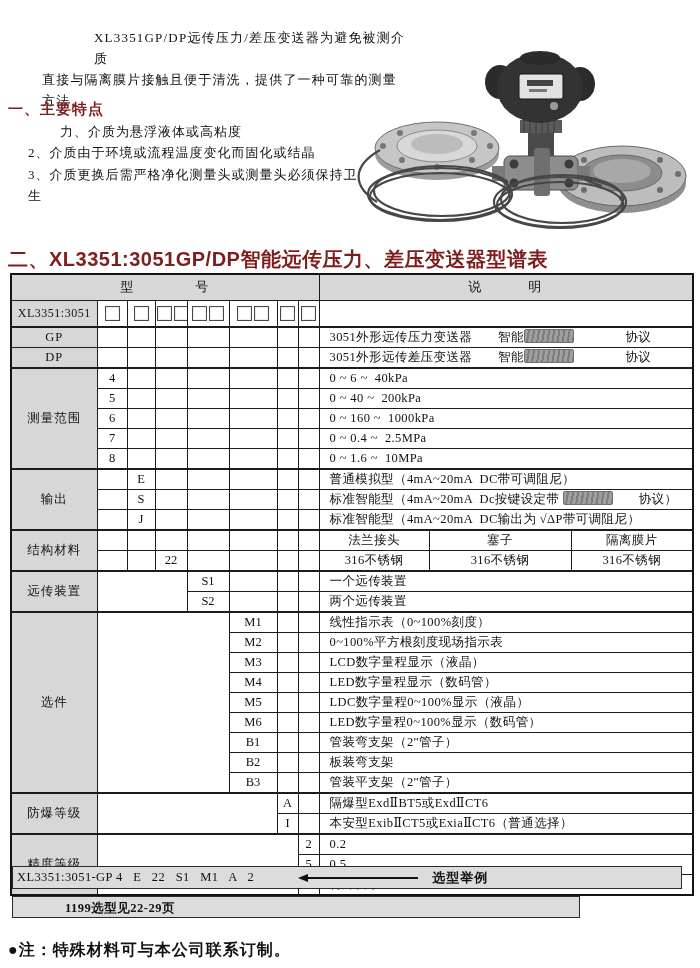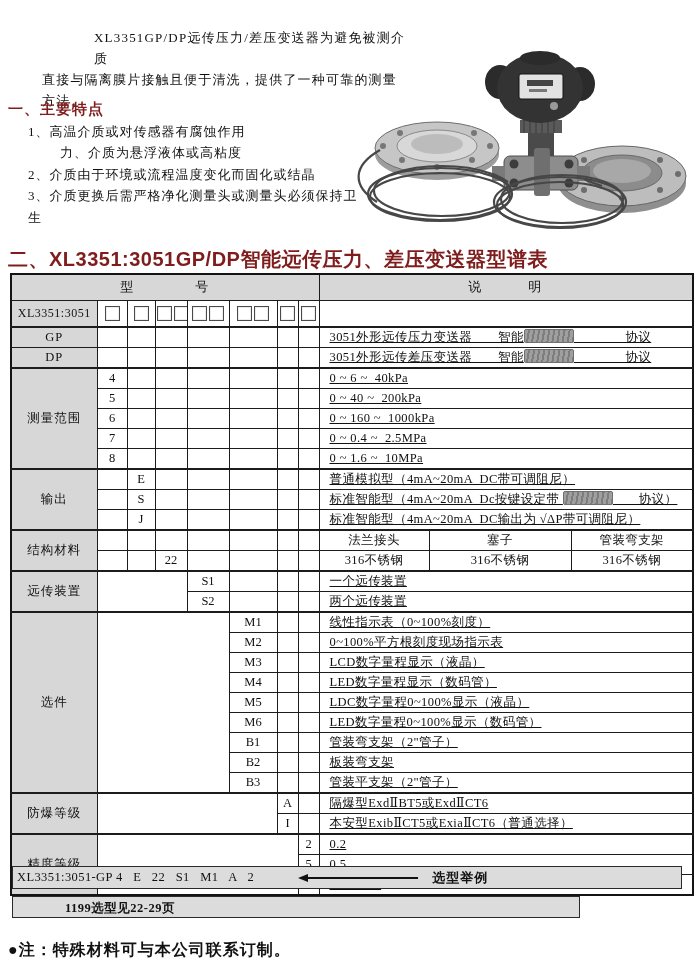--- a/index.html
+++ b/index.html
@@ -21,21 +21,21 @@
   #features .ind{padding-left:32px;}
   
   #spec-wrap{left:10px;top:273px;}
   table#spec{border-collapse:collapse;table-layout:fixed;width:682px;border:2px solid #141414;}
   #spec td{border:1px solid #1c1c1c;font-size:12.5px;padding:0;overflow:hidden;white-space:nowrap;vertical-align:middle;height:19px;}
   #spec tr.k td{border-top-width:2px;}
   #spec td.hd{background:#d7d7d7;text-align:center;font-size:13px;letter-spacing:2px;}
   #spec td.lb{background:#d7d7d7;text-align:center;letter-spacing:1px;}
   #spec td.mono{font-size:12px;letter-spacing:.5px;}
   #spec td.cd{text-align:center;}
-  #spec td.ds{text-align:left;padding-left:10px;white-space:pre;letter-spacing:.4px;text-decoration:underline;}
+  #spec td.ds{text-align:left;padding-left:10px;white-space:pre;letter-spacing:.4px;}
   #spec td.dc{text-align:center;letter-spacing:.4px;}
   #spec td.bx{text-align:center;}
   .cbox{display:inline-block;width:13px;height:13px;background:#fff;border:1px solid #4a4a4a;box-shadow:inset 0 0 0 1px #ededed;margin:0 1px;vertical-align:middle;}
   .redact{display:inline-block;width:48px;height:12px;border-radius:2px;vertical-align:-2px;
     background:#949494;border:1px solid #6f6f6f;
     background-image:repeating-linear-gradient(100deg,#9f9f9f 0 3px,#7d7d7d 3px 5px);}
   
   #example{left:12px;top:866px;width:668px;height:21px;background:#dcdcdc;border:1px solid #2a2a2a;
     display:flex;align-items:center;font-size:12.5px;}
   #example .code{white-space:pre;padding-left:4px;letter-spacing:.4px;}
@@ -123,21 +123,20 @@
     <path d="M186 146 C 180 142, 176 140, 171 138"></path>
     <ellipse cx="238" cy="166" rx="66" ry="25"></ellipse>
     <ellipse cx="238" cy="169" rx="63" ry="23"></ellipse>
     <ellipse cx="240" cy="163" rx="61" ry="24"></ellipse>
     <path d="M262 143 C 268 146, 274 148, 280 150"></path>
   </g>
 </svg>
 
 <div class="abs sec-h" id="h1">一、主要特点</div>
 <div class="abs" id="features">
-  <div>1、高温介质或对传感器有腐蚀作用</div>
   <div class="ind">力、介质为悬浮液体或高粘度</div>
   <div>2、介质由于环境或流程温度变化而固化或结晶</div>
   <div>3、介质更换后需严格净化测量头或测量头必须保持卫生</div>
 </div>
 
 <div class="abs sec-h" id="h2">二、XL3351:3051GP/DP智能远传压力、差压变送器型谱表</div>
 
 <div class="abs" id="spec-wrap">
   <table id="spec">
     <colgroup id="cols">
@@ -277,21 +276,21 @@
           <td rowspan="2" class="lb">结构材料</td>
           <td></td>
           <td></td>
           <td></td>
           <td></td>
           <td></td>
           <td></td>
           <td></td>
           <td class="dc">法兰接头</td>
           <td class="dc">塞子</td>
-          <td class="dc">管装弯支架</td>
+          <td class="dc">隔离膜片</td>
         </tr>
         <tr>
           <td></td>
           <td></td>
           <td class="cd">22</td>
           <td></td>
           <td></td>
           <td></td>
           <td></td>
           <td class="dc">316不锈钢</td>

